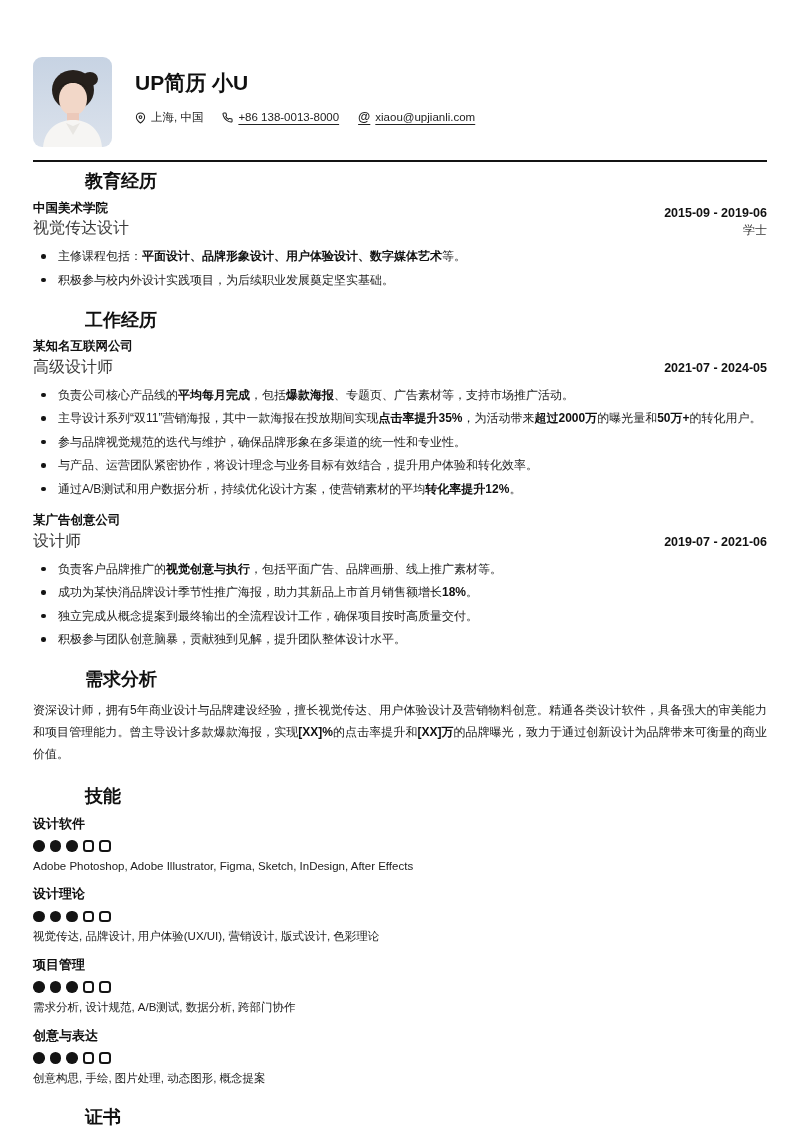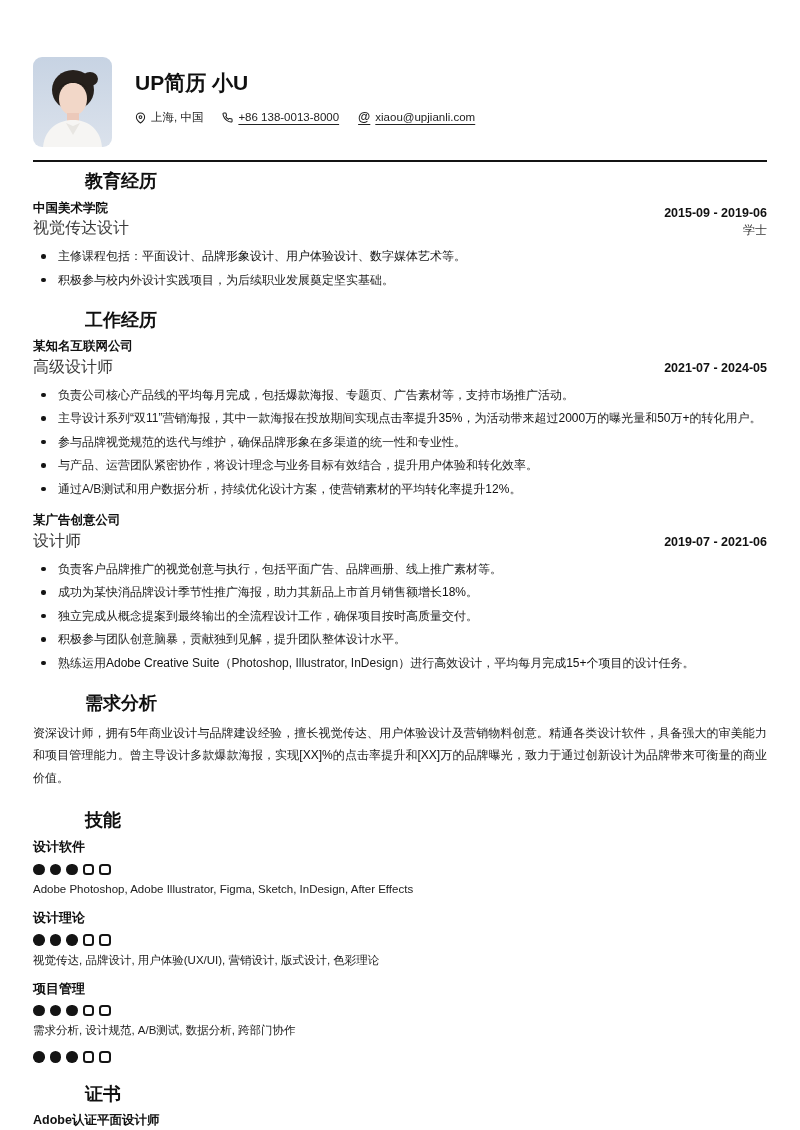--- a/index.html
+++ b/index.html
@@ -37,21 +37,21 @@
   .entry-sub{margin-top:2px;color:var(--subtitle);font-size:16px;line-height:1.25;}
   .entry-right{text-align:right;flex:none;}
   .entry-date{font-weight:700;font-size:12.5px;color:var(--bold);line-height:1.25;}
   .entry-date-sub{margin-top:2px;font-size:12px;color:var(--subtitle);line-height:1.25;}
   ul.bullets{list-style:none;margin:10px 0 0;padding:0 0 0 25px;}
   ul.bullets li{position:relative;margin-bottom:6.5px;line-height:1.42;}
   ul.bullets li::before{
     content:"";position:absolute;left:-17px;top:6px;
     width:4.5px;height:4.5px;border-radius:50%;background:var(--dot);
   }
-  b{font-weight:400;color:var(--bold);}
+  b{font-weight:700;color:var(--bold);}
   .summary-text{margin-top:5px;line-height:1.85;text-align:justify;}
   
   .skill{margin-top:13px;}
   .skill.first{margin-top:2px;}
   .skill-name{font-weight:700;font-size:13px;color:var(--bold);line-height:1.25;}
   .skill-dots{display:flex;gap:5px;margin:8px 0 7px;}
   .dot{width:11.5px;height:11.5px;flex:none;}
   .dot.filled{background:var(--dot);border-radius:50%;}
   .dot.empty{border:2.4px solid var(--dot);border-radius:3.5px;background:#fff;}
   .skill-keywords{font-size:11.5px;color:var(--keywords);line-height:1.3;}
@@ -158,21 +158,20 @@
         </div>
         <div class="entry-right">
           <div class="entry-date">2019-07 - 2021-06</div>
         </div>
       </div>
       <ul class="bullets">
         <li><span>负责客户品牌推广的</span><b>视觉创意与执行</b><span>，包括平面广告、品牌画册、线上推广素材等。</span></li>
         <li><span>成功为某快消品牌设计季节性推广海报，助力其新品上市首月销售额增长</span><b>18%</b><span>。</span></li>
         <li><span>独立完成从概念提案到最终输出的全流程设计工作，确保项目按时高质量交付。</span></li>
         <li><span>积极参与团队创意脑暴，贡献独到见解，提升团队整体设计水平。</span></li>
-        <li><span>熟练运用</span><b>Adobe Creative Suite</b><span>（Photoshop, Illustrator, InDesign）进行高效设计，平均每月完成</span><b>15+</b><span>个项目的设计任务。</span></li>
       </ul>
     </div>
   </section>
 
   <section class="section">
     <h2>需求分析</h2>
     <p class="summary-text" style="margin:5px 0 0;"><span>资深设计师，拥有5年商业设计与品牌建设经验，擅长视觉传达、用户体验设计及营销物料创意。精通各类设计软件，具备强大的审美能力和项目管理能力。曾主导设计多款爆款海报，实现</span><b>[XX]%</b><span>的点击率提升和</span><b>[XX]万</b><span>的品牌曝光，致力于通过创新设计为品牌带来可衡量的商业价值。</span></p>
   </section>
 
   <section class="section">
@@ -204,27 +203,29 @@
       <div class="skill-dots">
           <span class="dot filled"></span>
           <span class="dot filled"></span>
           <span class="dot filled"></span>
           <span class="dot empty"></span>
           <span class="dot empty"></span>
         </div>
       <div class="skill-keywords">需求分析, 设计规范, A/B测试, 数据分析, 跨部门协作</div>
     </div>
     <div class="skill">
-      <div class="skill-dots">
-          <span class="dot filled"></span>
-          <span class="dot filled"></span>
-          <span class="dot filled"></span>
-          <span class="dot empty"></span>
-          <span class="dot empty"></span>
-        </div>
+      <div class="skill-name">创意与表达</div>
+      <div class="skill-dots">
+          <span class="dot filled"></span>
+          <span class="dot filled"></span>
+          <span class="dot filled"></span>
+          <span class="dot empty"></span>
+          <span class="dot empty"></span>
+        </div>
+      <div class="skill-keywords">创意构思, 手绘, 图片处理, 动态图形, 概念提案</div>
     </div>
   </section>
 
   <section class="section">
     <h2>证书</h2>
     <div class="entry cert">
       <div class="entry-head">
         <div>
           <div class="entry-title">Adobe认证平面设计师</div>
           <div class="entry-sub">Adobe</div>

